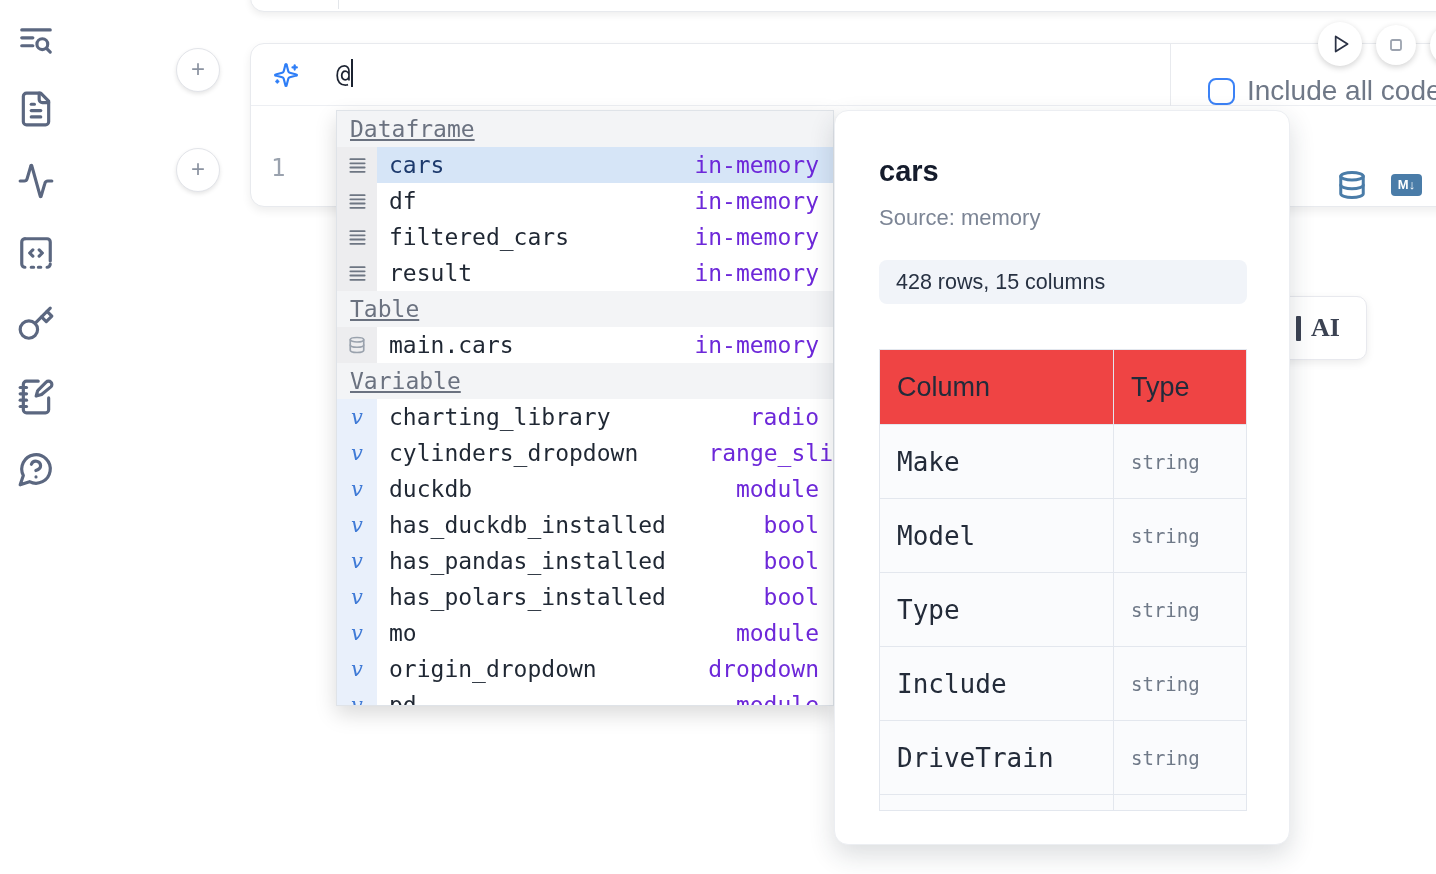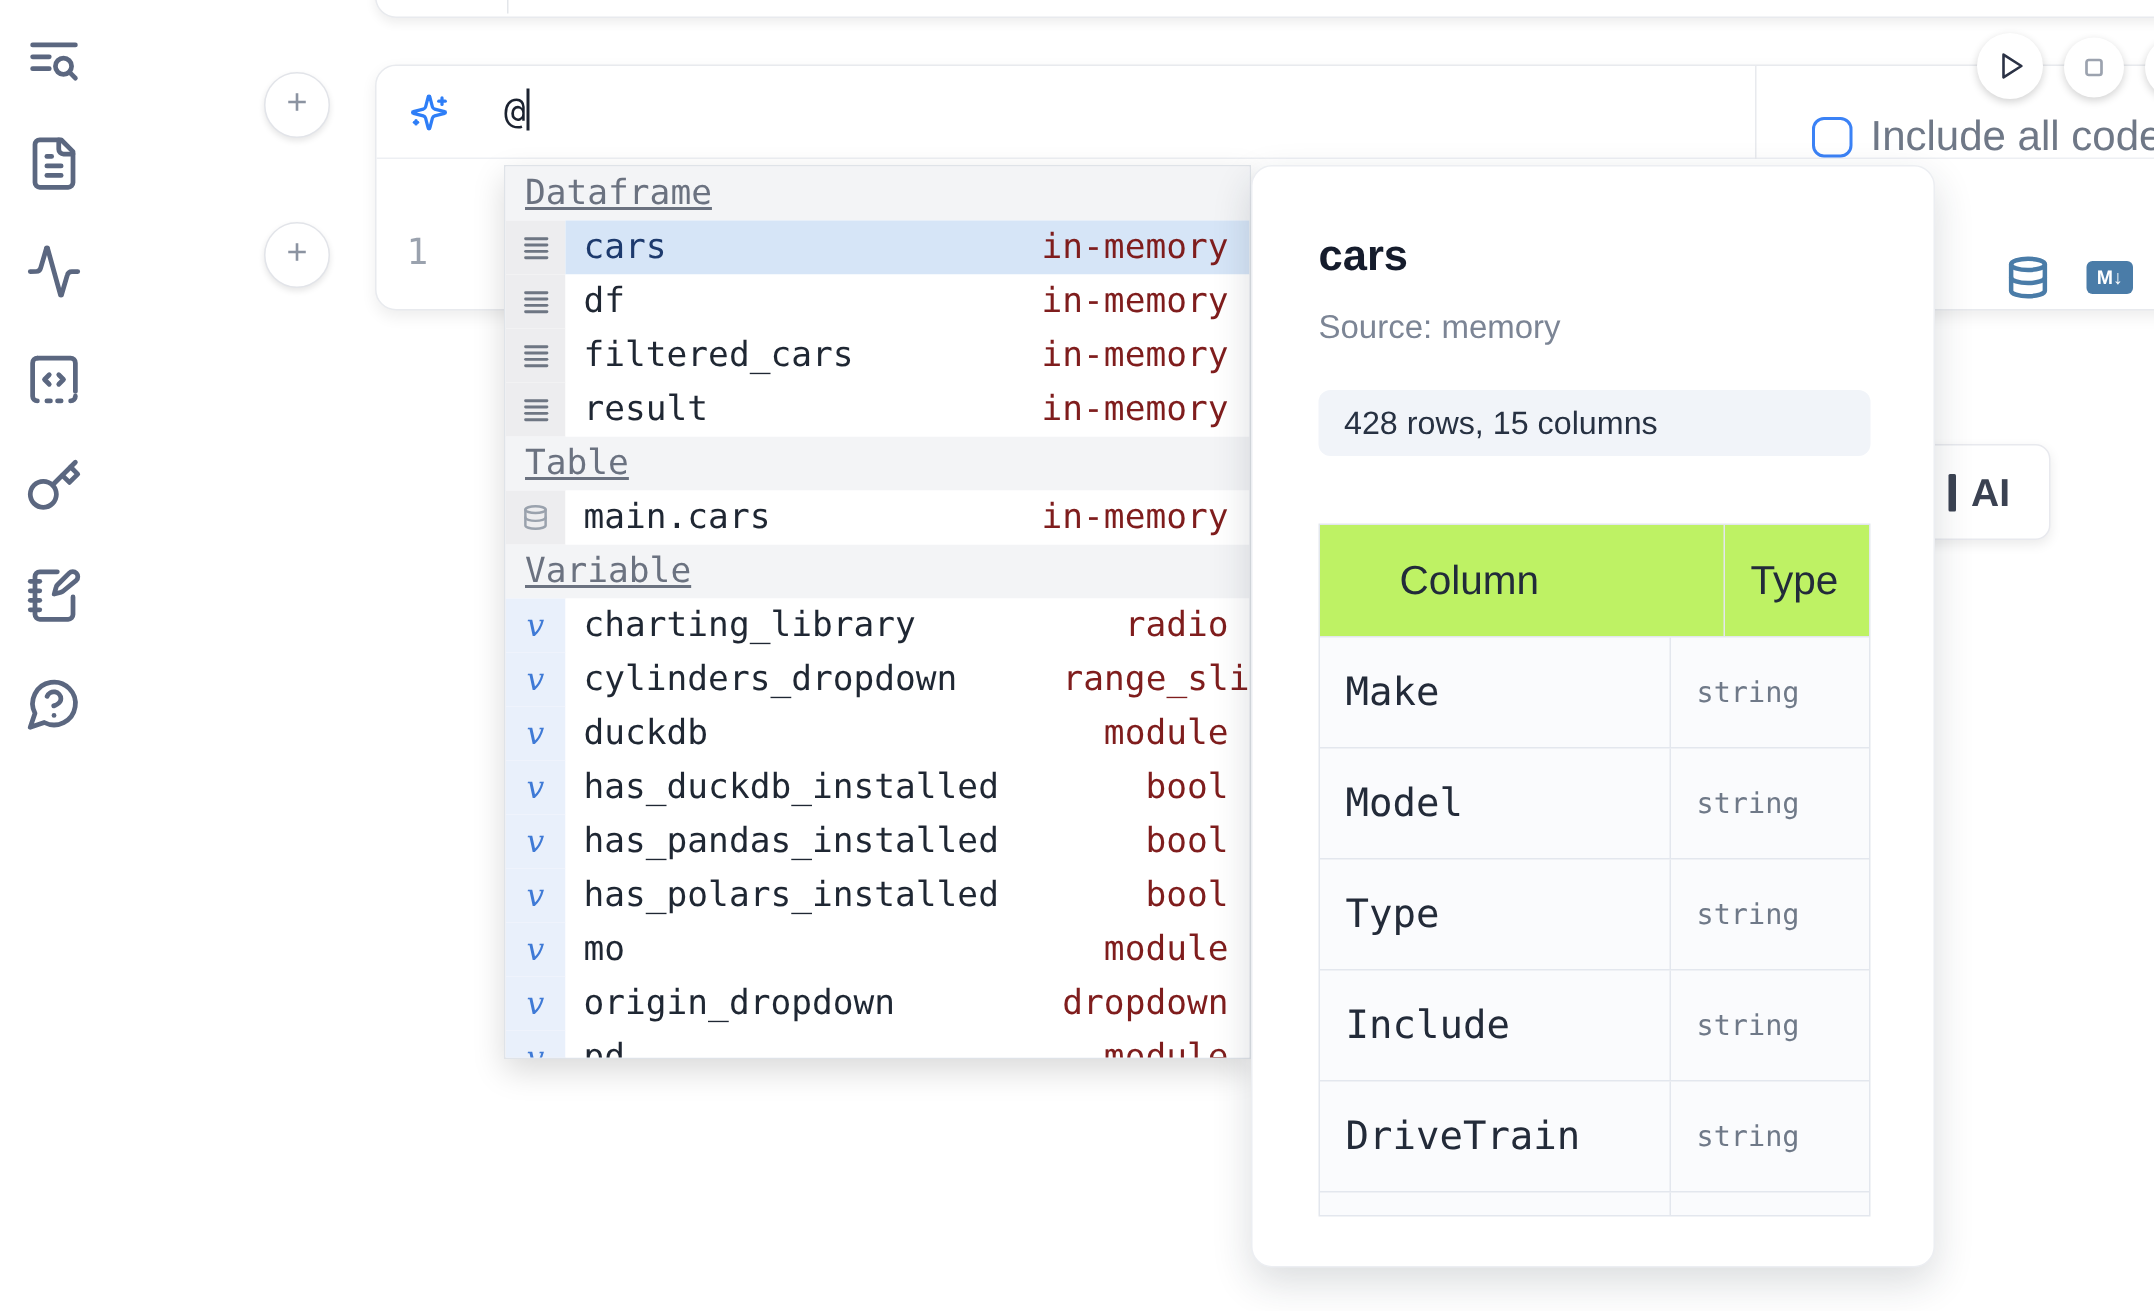--- a/index.html
+++ b/index.html
@@ -56,45 +56,45 @@
                font-family:"DejaVu Sans Mono", monospace; font-size:23px; padding-left:13px;text-decoration:underline; }
   .dd-row { display:flex; height:36px; }
   .dd-gutter { width:40px; flex:none; display:flex; align-items:center; justify-content:center; background:#ededef; }
   .dd-row.var .dd-gutter { background:#e9f0fb; }
   .dd-content { flex:1; display:flex; justify-content:space-between; align-items:center;
                 padding:0 14px 0 12px; background:#fff;
                 font-family:"DejaVu Sans Mono", monospace; font-size:23px; white-space:nowrap; overflow:hidden; }
   .dd-row.selected .dd-content { background:#d6e5f7; }
   .dd-name { color:#1f2733; }
   .dd-row.selected .dd-name { color:#1d3a6d; }
-  .dd-type { color:#7f1d1d; flex:none; }
+  .dd-type { color:#6d28d9; flex:none; }
   .dd-type.clip { padding-right:0; margin-right:-14px; }
   .rows-icon svg { width:19px; height:19px; color:#6e7683; }
   .tbl-icon svg { width:18px; height:18px; color:#9aa2ad; }
   .var-icon { font-family:"DejaVu Serif", serif; font-style:italic; font-size:21px; color:#3f7ad6; }
 
   
   .ai-card { position:absolute; left:1185px; top:296px; width:182px; height:64px; background:#fff;
              border:1px solid #e8e9ee; border-radius:10px; box-shadow:0 3px 8px rgba(0,0,0,.08);
              display:flex; align-items:center; justify-content:flex-end; padding-right:26px; z-index:2; }
   .ai-frag { width:5px; height:25px; background:#3b4252; border-radius:1px; margin-right:10px; margin-top:1px; }
-  .ai-card .ai-label { font-size:26px; font-weight:bold; color:#3b4252; }
+  .ai-card .ai-label { font-size:26px; font-weight:bold; color:#3b4252;font-family:Liberation Serif, serif; }
 
   
   .panel { position:absolute; left:834px; top:110px; width:456px; height:735px; background:#fff;
            border:1px solid #eceef2; border-radius:14px; box-shadow:0 10px 26px rgba(30,41,59,.16);
            overflow:hidden; z-index:4; }
   .pv-title { position:absolute; left:44px; top:44px; font-size:29px; font-weight:bold; color:#151c2c; }
   .pv-source { position:absolute; left:44px; top:94px; font-size:22px; color:#7c8595; }
   .pv-badge { position:absolute; left:44px; top:149px; width:368px; height:44px; background:#f1f4f9;
               border-radius:8px; font-size:21.5px; color:#273142; line-height:44px; padding-left:17px; }
   .pv-table { position:absolute; left:44px; top:238px; width:368px; height:462px; overflow:hidden;
               border:1px solid #e3e7ee; }
   .pv-thead, .pv-row { display:flex; height:74px; }
-  .pv-thead { background:#bef264;padding-left:36px; }
+  .pv-thead { background:#ef4444; }
   .pv-row { background:#fafbfd; border-top:1px solid #e3e7ee; }
   .pv-c1 { width:233px; flex:none; display:flex; align-items:center; padding-left:17px; }
   .pv-c2 { flex:1; display:flex; align-items:center; padding-left:17px; border-left:1px solid #e3e7ee; }
   .pv-thead .pv-c1, .pv-thead .pv-c2 { font-size:27px; color:#222b3a; }
   .pv-row .pv-c1 { font-family:"DejaVu Sans Mono", monospace; font-size:26px; color:#232b39; }
   .pv-row .pv-c2 { font-family:"DejaVu Sans Mono", monospace; font-size:19px; color:#6f7988; }
 
   svg { display:block; }
 </style>
 </head>

